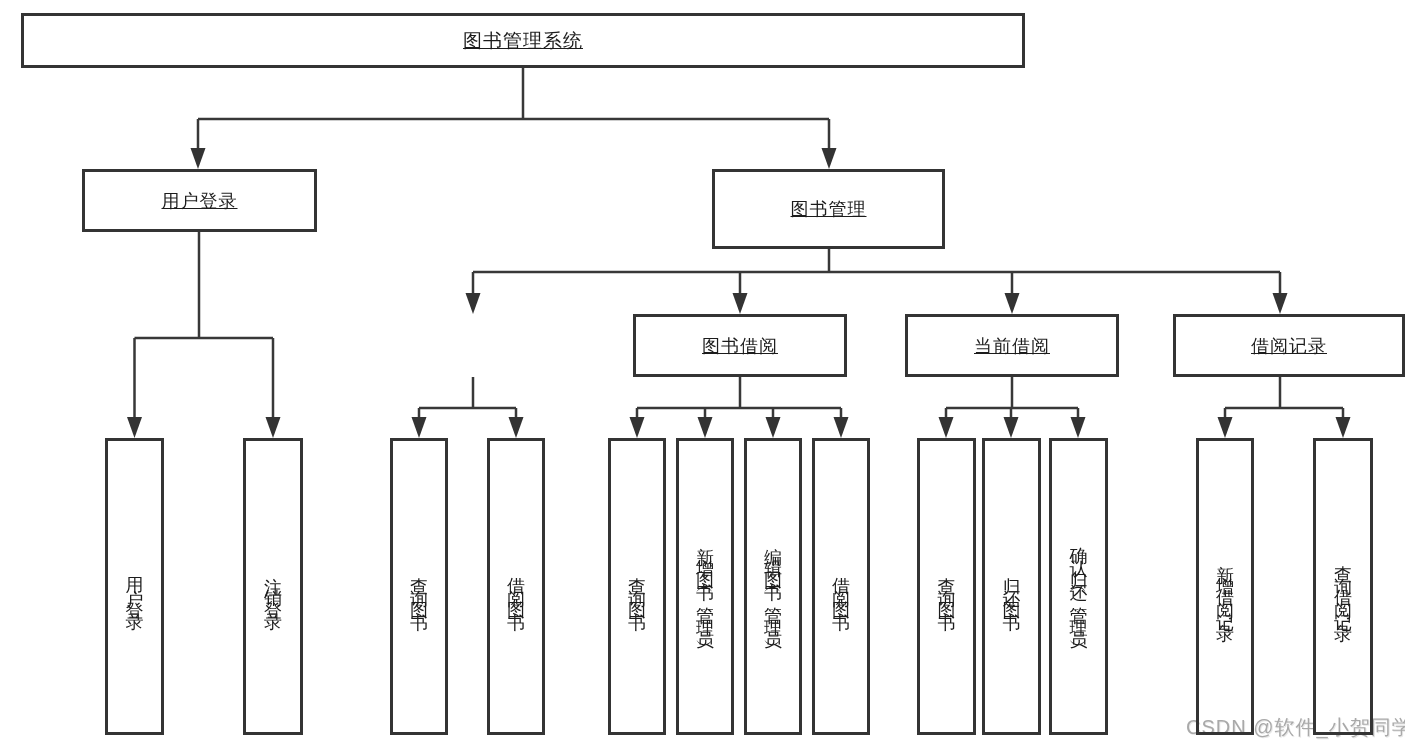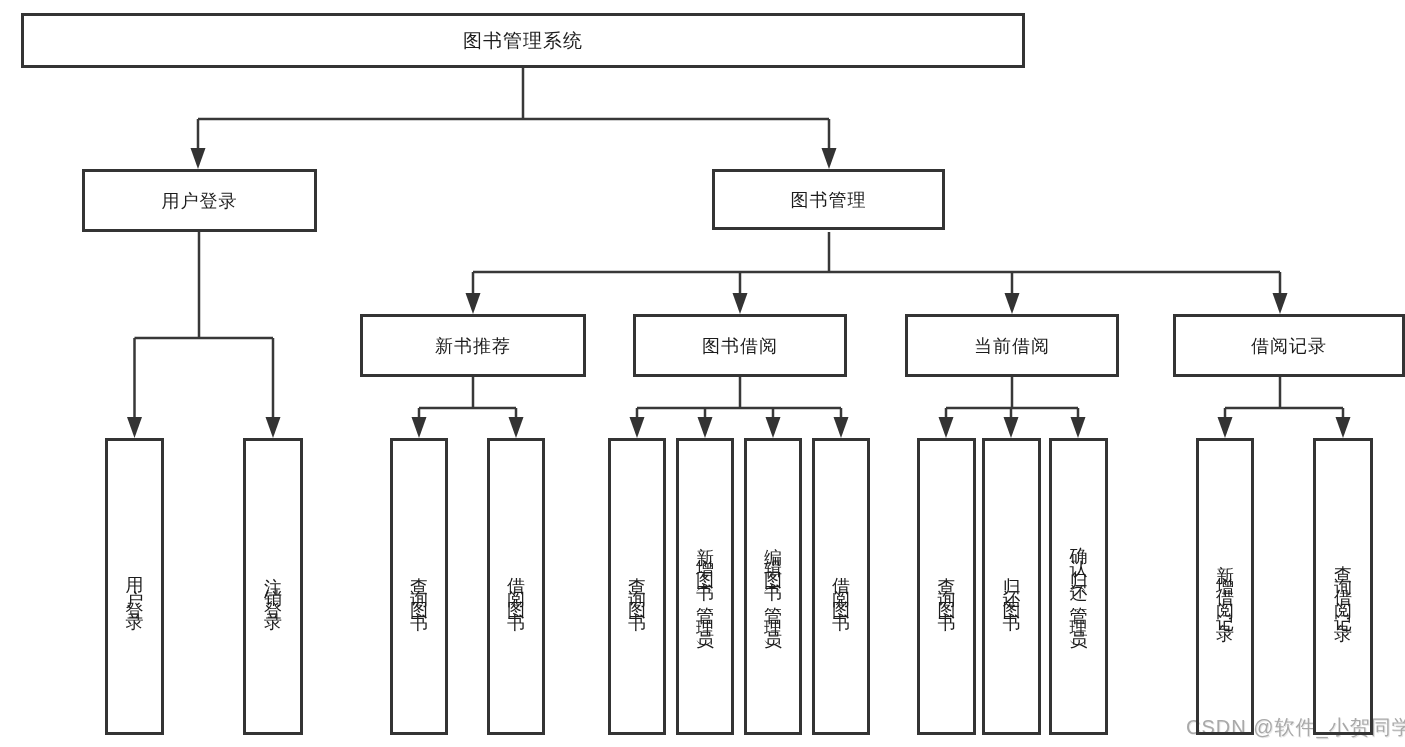--- a/index.html
+++ b/index.html
@@ -24,20 +24,21 @@
     align-items: center;
     justify-content: center;
     z-index: 3;
   }
   .box.transparent-bg { background: transparent; }
   .h-label {
     font-size: 18px;
     color: #1c1c1c;
     letter-spacing: 1px;
     white-space: nowrap;
+    text-decoration: underline;
   }
   .root-label { font-size: 19px; }
   .v-label {
     writing-mode: vertical-rl;
     text-orientation: mixed;
     font-size: 18px;
     color: #1c1c1c;
     letter-spacing: 12px;
     line-height: 1;
   }
@@ -107,27 +108,24 @@
     <polygon points="1335.5,417 1350.5,417 1343,438"></polygon>
   </svg>
 
   <div class="box" style="left:21px; top:13px; width:1004px; height:55px;">
     <span class="h-label root-label">图书管理系统</span>
   </div>
 
   <div class="box" style="left:82px; top:169px; width:235px; height:63px;">
     <span class="h-label">用户登录</span>
   </div>
-  <div class="box" style="left:712px; top:169px; width:233px; height:61px;">
+  <div class="box" style="left:712px; top:169px; width:233px; height:80px;">
     <span class="h-label">图书管理</span>
   </div>
 
-  <div class="box" style="left:360px; top:314px; width:226px; height:63px;">
-    <span class="h-label">新书推荐</span>
-  </div>
   <div class="box" style="left:633px; top:314px; width:214px; height:63px;">
     <span class="h-label">图书借阅</span>
   </div>
   <div class="box" style="left:905px; top:314px; width:214px; height:63px;">
     <span class="h-label">当前借阅</span>
   </div>
   <div class="box" style="left:1173px; top:314px; width:232px; height:63px;">
     <span class="h-label">借阅记录</span>
   </div>
 

